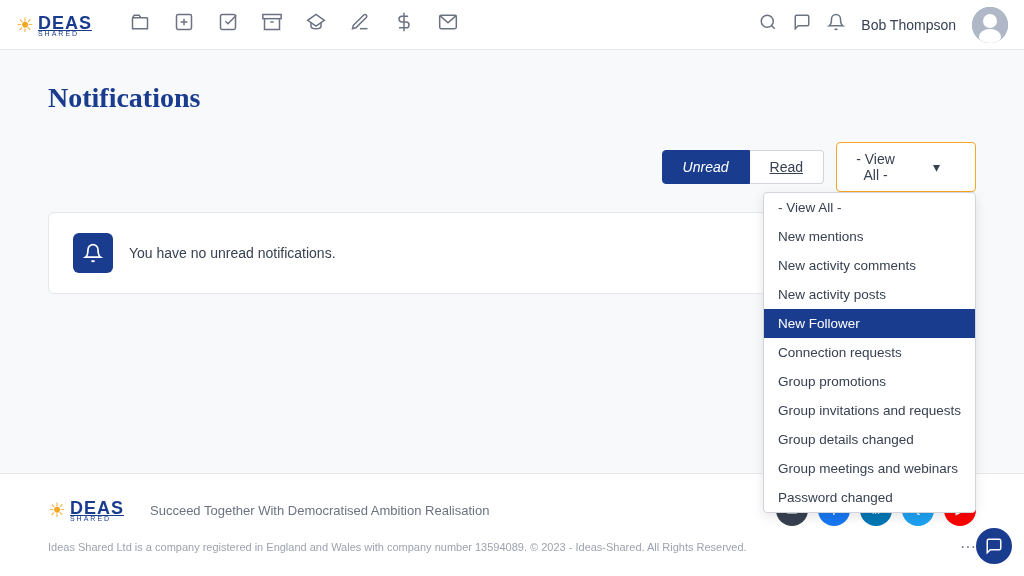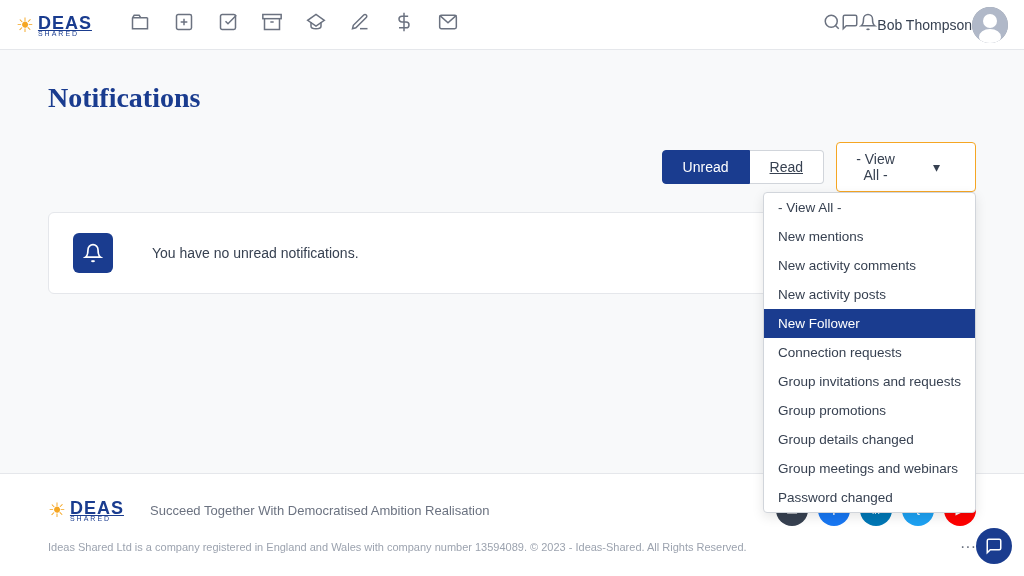--- a/index.html
+++ b/index.html
@@ -46,20 +46,21 @@
       flex: 1;
     }
     .nav-icon {
       color: #6b7280;
       font-size: 18px;
       cursor: pointer;
     }
     .header-right {
       display: flex;
       align-items: center;
+      gap: 16px;
       margin-left: auto;
     }
     .user-name {
       font-size: 14px;
       color: #374151;
     }
     .avatar {
       width: 36px;
       height: 36px;
       border-radius: 50%;
@@ -102,21 +103,21 @@
       border: 1px solid #d1d5db;
       background: #fff;
       cursor: pointer;
       color: #374151;
     }
     .tab-btn.active {
       background: #1a3c8f;
       color: #fff;
       border-color: #1a3c8f;
     }
-    .tab-btn:first-child { border-radius: 4px 0 0 4px; }
+    .tab-btn:first-child { border-radius: 4px 0 0 4px; font-style: italic; }
     .tab-btn:nth-child(2) { border-radius: 0 4px 4px 0; border-left: none; text-decoration: underline; }
 
     .dropdown-wrapper {
       position: relative;
       margin-left: 12px;
     }
     .dropdown-btn {
       padding: 8px 12px;
       font-size: 14px;
       border: 1px solid #f5a623;
@@ -172,21 +173,20 @@
       display: flex;
       align-items: center;
       justify-content: center;
       color: #fff;
       font-size: 18px;
       flex-shrink: 0;
     }
     .notif-text {
       font-size: 14px;
       color: #374151;
-      margin-left: 23px;
     }
 
     
     .footer {
       background: #fff;
       border-top: 1px solid #e5e7eb;
       padding: 20px 48px;
       position: absolute;
       bottom: 0;
       left: 0;
@@ -360,22 +360,22 @@
         <span>- View All -</span>
         <span>▾</span>
       </button>
       <div class="dropdown-menu">
         <div class="dropdown-item">- View All -</div>
         <div class="dropdown-item">New mentions</div>
         <div class="dropdown-item">New activity comments</div>
         <div class="dropdown-item">New activity posts</div>
         <div class="dropdown-item selected">New Follower</div>
         <div class="dropdown-item">Connection requests</div>
+        <div class="dropdown-item">Group promotions</div>
         <div class="dropdown-item">Group invitations and requests</div>
-        <div class="dropdown-item">Group promotions</div>
         <div class="dropdown-item">Group details changed</div>
         <div class="dropdown-item">Group meetings and webinars</div>
         <div class="dropdown-item">Password changed</div>
       </div>
     </div>
   </div>
 
   <div class="notification-box">
     <div class="notif-icon">
       <svg width="20" height="20" viewBox="0 0 24 24" fill="none" stroke="white" stroke-width="2">

